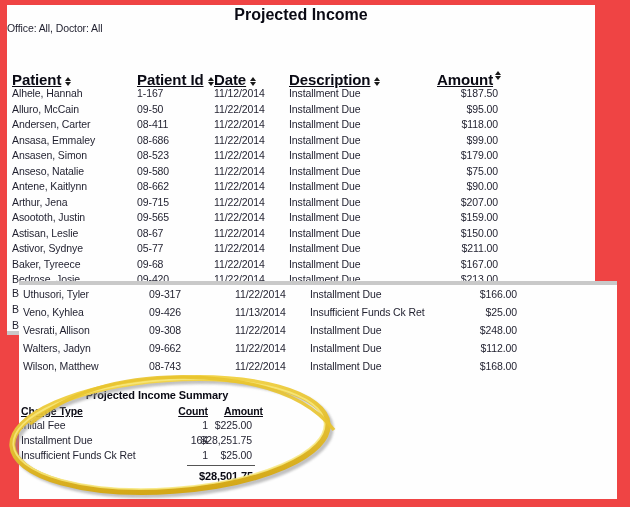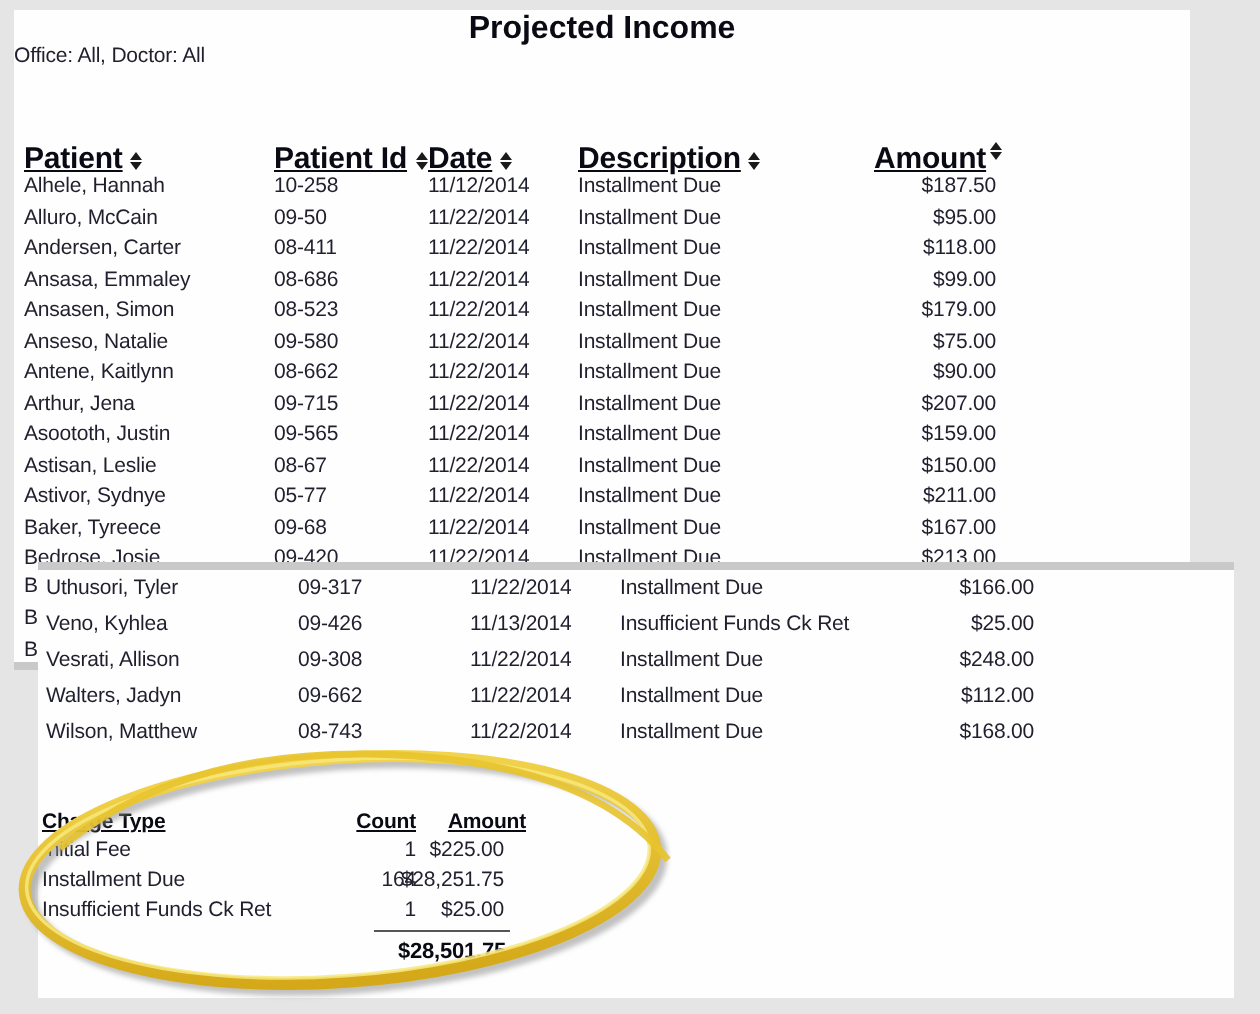--- a/index.html
+++ b/index.html
@@ -1,18 +1,18 @@
 <!DOCTYPE html>
 <html><head>
 <meta charset="utf-8">
 <style>
   *{margin:0;padding:0;box-sizing:border-box}
   html,body{background:#000}
   body{width:630px;height:507px;overflow:hidden}
-  #canvas{position:relative;width:630px;height:507px;background:#e5e5e5;
+  #canvas{position:relative;width:630px;height:507px;background:#ef4444;
     font-family:"Liberation Sans",sans-serif;color:#1f1f2e;letter-spacing:-0.1px}
   .page{position:absolute;background:#fefefe}
   #page1{left:7px;top:5px;width:588px;height:326px;z-index:1}
   #page2{left:19px;top:285px;width:598px;height:214px;z-index:2}
 
   
   .teeth{position:absolute;left:0;width:100%;height:4px;background-repeat:repeat-x;background-size:6px 4px}
   .teeth-up{top:-4px;background-image:
      linear-gradient(135deg,transparent 2.2px,#c9c9c9 0),
      linear-gradient(225deg,transparent 2.2px,#c9c9c9 0)}
@@ -69,21 +69,21 @@
       <span class="hdr h1"><span>Patient</span><span class="sort-icon"></span></span>
       <span class="hdr h2"><span>Patient Id</span><span class="sort-icon"></span></span>
       <span class="hdr h3"><span>Date</span><span class="sort-icon"></span></span>
       <span class="hdr h4"><span>Description</span><span class="sort-icon"></span></span>
       <span class="hdr h5"><span>Amount</span></span>
       <span class="sort-icon amt-sort"></span>
     </div>
 
     <div class="trow" style="top:82px">
       <span class="c1">Alhele, Hannah</span>
-        <span class="c2">10-258</span>
+        <span class="c2">1-167</span>
         <span class="c3">11/12/2014</span>
         <span class="c4">Installment Due</span>
         <span class="c5">$187.50</span>
     </div>
     <div class="trow" style="top:98px">
       <span class="c1">Alluro, McCain</span>
         <span class="c2">09-50</span>
         <span class="c3">11/22/2014</span>
         <span class="c4">Installment Due</span>
         <span class="c5">$95.00</span>
@@ -209,20 +209,21 @@
         <span class="c5">$112.00</span>
     </div>
     <div class="trow" style="top:75px">
       <span class="c1">Wilson, Matthew</span>
         <span class="c2">08-743</span>
         <span class="c3">11/22/2014</span>
         <span class="c4">Installment Due</span>
         <span class="c5">$168.00</span>
     </div>
 
+    <div class="s-title">Projected Income Summary</div>
     <span class="s-hdr s-h1">Charge Type</span>
     <span class="s-hdr s-h2">Count</span>
     <span class="s-hdr s-h3">Amount</span>
 
     <div class="srow" style="top:134px">
       <span class="s-c1">Initial Fee</span>
         <span class="s-c2">1</span>
         <span class="s-c3">$225.00</span>
     </div>
     <div class="srow" style="top:149px">

